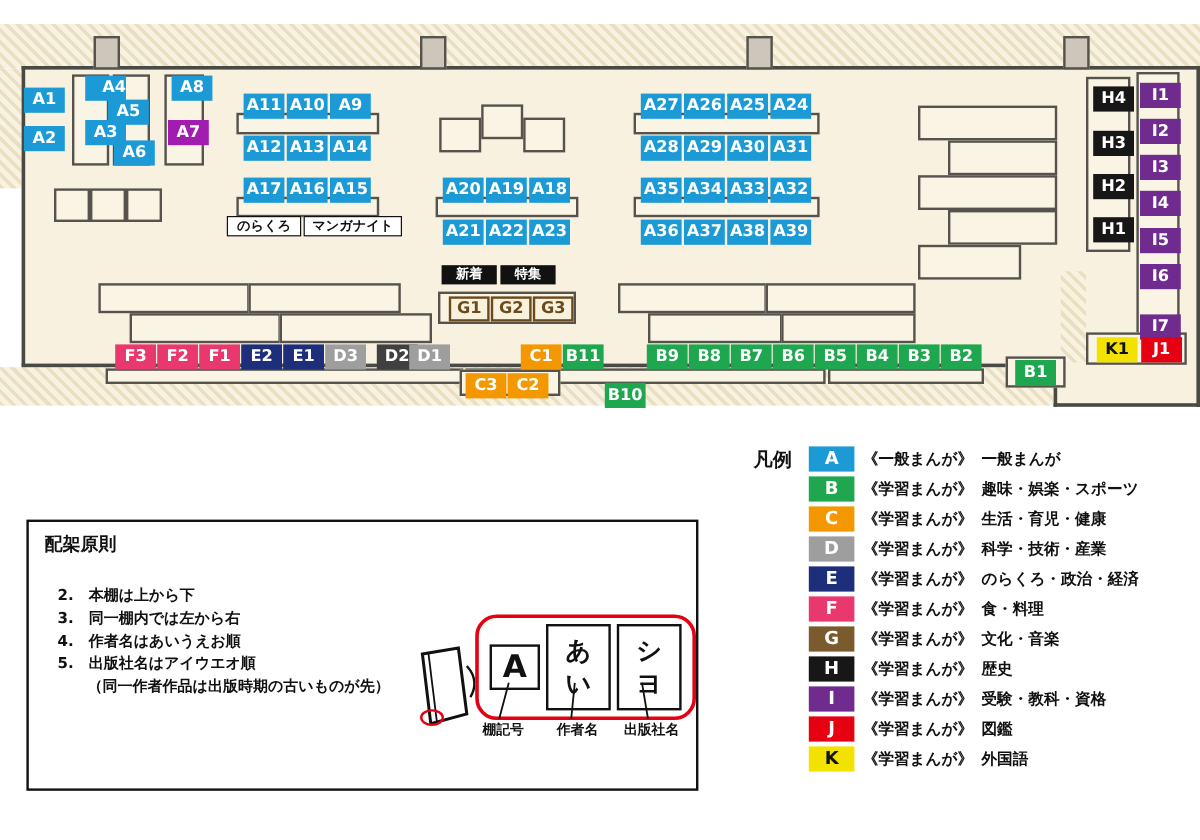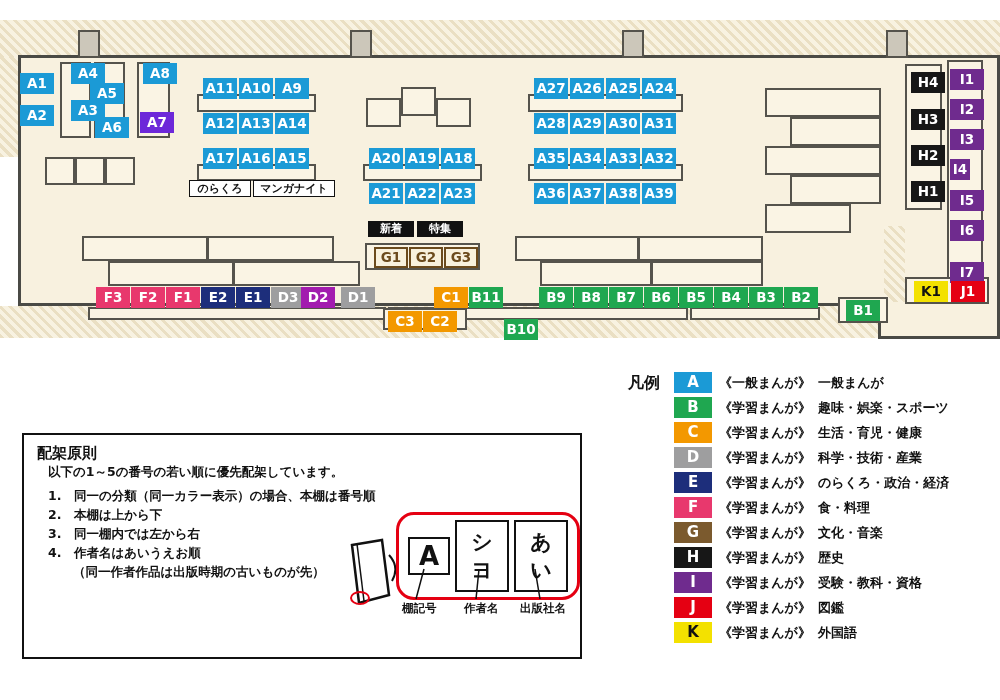--- a/index.html
+++ b/index.html
@@ -92,27 +92,27 @@
       <div class="shelf" style="left: 383px; top: 308px; width: 84px; height: 22px;"></div>
       <div class="shelf" style="left: 838px; top: 297px; width: 50px; height: 26px;"></div>
       <div class="shelf" style="left: 905px; top: 64px; width: 37px; height: 146px;"></div>
       <div class="shelf" style="left: 947px; top: 60px; width: 36px; height: 228px;"></div>
       <div class="shelf" style="left: 905px; top: 277px; width: 84px; height: 27px;"></div>
       <div class="maptext-plain" style="left: 189px; top: 180px; width: 62px;">のらくろ</div>
       <div class="maptext-plain" style="left: 253px; top: 180px; width: 82px; text-align: center;">マンガナイト</div>
       <div class="maptext-dark" style="left: 368px; top: 221px; width: 46px;">新着</div>
       <div class="maptext-dark" style="left: 417px; top: 221px; width: 46px;">特集</div>
       <div class="maplabel" style="left: 20px; top: 73px; width: 34px; height: 21px; background: rgb(27, 154, 214); color: rgb(255, 255, 255);">A1</div>
-      <div class="maplabel" style="left: 71px; top: 63px; width: 34px; height: 21px; background: rgb(27, 154, 214); color: rgb(255, 255, 255);">A4</div>
+      <div class="maplabel" style="left: 71px; top: 63px; width: 34px; height: 21px; background: rgb(27, 154, 214); color: rgb(255, 255, 255); text-align: right;">A4</div>
       <div class="maplabel" style="left: 90px; top: 83px; width: 34px; height: 21px; background: rgb(27, 154, 214); color: rgb(255, 255, 255);">A5</div>
       <div class="maplabel" style="left: 20px; top: 105px; width: 34px; height: 21px; background: rgb(27, 154, 214); color: rgb(255, 255, 255);">A2</div>
       <div class="maplabel" style="left: 71px; top: 100px; width: 34px; height: 21px; background: rgb(27, 154, 214); color: rgb(255, 255, 255);">A3</div>
       <div class="maplabel" style="left: 95px; top: 117px; width: 34px; height: 21px; background: rgb(27, 154, 214); color: rgb(255, 255, 255);">A6</div>
       <div class="maplabel" style="left: 143px; top: 63px; width: 34px; height: 21px; background: rgb(27, 154, 214); color: rgb(255, 255, 255);">A8</div>
-      <div class="maplabel" style="left: 140px; top: 100px; width: 34px; height: 21px; background: #6d28d9; color: rgb(255, 255, 255); margin-top: 12px;">A7</div>
+      <div class="maplabel" style="left: 140px; top: 100px; width: 34px; height: 21px; background: #a21caf; color: rgb(255, 255, 255);">A7</div>
       <div class="maplabel" style="left: 203px; top: 78px; width: 34px; height: 21px; background: rgb(27, 154, 214); color: rgb(255, 255, 255);">A11</div>
       <div class="maplabel" style="left: 239px; top: 78px; width: 34px; height: 21px; background: rgb(27, 154, 214); color: rgb(255, 255, 255);">A10</div>
       <div class="maplabel" style="left: 275px; top: 78px; width: 34px; height: 21px; background: rgb(27, 154, 214); color: rgb(255, 255, 255);">A9</div>
       <div class="maplabel" style="left: 203px; top: 113px; width: 34px; height: 21px; background: rgb(27, 154, 214); color: rgb(255, 255, 255);">A12</div>
       <div class="maplabel" style="left: 239px; top: 113px; width: 34px; height: 21px; background: rgb(27, 154, 214); color: rgb(255, 255, 255);">A13</div>
       <div class="maplabel" style="left: 275px; top: 113px; width: 34px; height: 21px; background: rgb(27, 154, 214); color: rgb(255, 255, 255);">A14</div>
       <div class="maplabel" style="left: 203px; top: 148px; width: 34px; height: 21px; background: rgb(27, 154, 214); color: rgb(255, 255, 255);">A17</div>
       <div class="maplabel" style="left: 239px; top: 148px; width: 34px; height: 21px; background: rgb(27, 154, 214); color: rgb(255, 255, 255);">A16</div>
       <div class="maplabel" style="left: 275px; top: 148px; width: 34px; height: 21px; background: rgb(27, 154, 214); color: rgb(255, 255, 255);">A15</div>
       <div class="maplabel" style="left: 369px; top: 148px; width: 34px; height: 21px; background: rgb(27, 154, 214); color: rgb(255, 255, 255);">A20</div>
@@ -139,21 +139,21 @@
       <div class="maplabel" style="left: 642px; top: 183px; width: 34px; height: 21px; background: rgb(27, 154, 214); color: rgb(255, 255, 255);">A39</div>
       <div class="maplabel" style="left: 374px; top: 247px; width: 34px; height: 21px; background: rgb(248, 241, 221); color: rgb(107, 74, 28); border: 2px solid rgb(107, 74, 28); line-height: 17px;">G1</div>
       <div class="maplabel" style="left: 409px; top: 247px; width: 34px; height: 21px; background: rgb(248, 241, 221); color: rgb(107, 74, 28); border: 2px solid rgb(107, 74, 28); line-height: 17px;">G2</div>
       <div class="maplabel" style="left: 444px; top: 247px; width: 34px; height: 21px; background: rgb(248, 241, 221); color: rgb(107, 74, 28); border: 2px solid rgb(107, 74, 28); line-height: 17px;">G3</div>
       <div class="maplabel" style="left: 96px; top: 287px; width: 34px; height: 21px; background: rgb(232, 56, 109); color: rgb(255, 255, 255);">F3</div>
       <div class="maplabel" style="left: 131px; top: 287px; width: 34px; height: 21px; background: rgb(232, 56, 109); color: rgb(255, 255, 255);">F2</div>
       <div class="maplabel" style="left: 166px; top: 287px; width: 34px; height: 21px; background: rgb(232, 56, 109); color: rgb(255, 255, 255);">F1</div>
       <div class="maplabel" style="left: 201px; top: 287px; width: 34px; height: 21px; background: rgb(29, 46, 123); color: rgb(255, 255, 255);">E2</div>
       <div class="maplabel" style="left: 236px; top: 287px; width: 34px; height: 21px; background: rgb(29, 46, 123); color: rgb(255, 255, 255);">E1</div>
       <div class="maplabel" style="left: 271px; top: 287px; width: 34px; height: 21px; background: rgb(158, 158, 159); color: rgb(255, 255, 255);">D3</div>
-      <div class="maplabel" style="left: 301px; top: 287px; width: 34px; height: 21px; background: #a21caf; color: rgb(255, 255, 255);">D2</div>
+      <div class="maplabel" style="left: 314px; top: 287px; width: 34px; height: 21px; background: #404040; color: rgb(255, 255, 255);">D2</div>
       <div class="maplabel" style="left: 341px; top: 287px; width: 34px; height: 21px; background: rgb(158, 158, 159); color: rgb(255, 255, 255);">D1</div>
       <div class="maplabel" style="left: 434px; top: 287px; width: 34px; height: 21px; background: rgb(243, 152, 0); color: rgb(255, 255, 255);">C1</div>
       <div class="maplabel" style="left: 469px; top: 287px; width: 34px; height: 21px; background: rgb(31, 167, 80); color: rgb(255, 255, 255);">B11</div>
       <div class="maplabel" style="left: 504px; top: 287px; width: 34px; height: 21px; background: rgb(31, 167, 80); color: rgb(255, 255, 255); margin-top: 32px;">B10</div>
       <div class="maplabel" style="left: 539px; top: 287px; width: 34px; height: 21px; background: rgb(31, 167, 80); color: rgb(255, 255, 255);">B9</div>
       <div class="maplabel" style="left: 574px; top: 287px; width: 34px; height: 21px; background: rgb(31, 167, 80); color: rgb(255, 255, 255);">B8</div>
       <div class="maplabel" style="left: 609px; top: 287px; width: 34px; height: 21px; background: rgb(31, 167, 80); color: rgb(255, 255, 255);">B7</div>
       <div class="maplabel" style="left: 644px; top: 287px; width: 34px; height: 21px; background: rgb(31, 167, 80); color: rgb(255, 255, 255);">B6</div>
       <div class="maplabel" style="left: 679px; top: 287px; width: 34px; height: 21px; background: rgb(31, 167, 80); color: rgb(255, 255, 255);">B5</div>
       <div class="maplabel" style="left: 714px; top: 287px; width: 34px; height: 21px; background: rgb(31, 167, 80); color: rgb(255, 255, 255);">B4</div>
@@ -162,44 +162,43 @@
       <div class="maplabel" style="left: 388px; top: 311px; width: 34px; height: 21px; background: rgb(243, 152, 0); color: rgb(255, 255, 255);">C3</div>
       <div class="maplabel" style="left: 423px; top: 311px; width: 34px; height: 21px; background: rgb(243, 152, 0); color: rgb(255, 255, 255);">C2</div>
       <div class="maplabel" style="left: 846px; top: 300px; width: 34px; height: 21px; background: rgb(31, 167, 80); color: rgb(255, 255, 255);">B1</div>
       <div class="maplabel" style="left: 911px; top: 72px; width: 34px; height: 21px; background: rgb(23, 23, 23); color: rgb(255, 255, 255);">H4</div>
       <div class="maplabel" style="left: 911px; top: 109px; width: 34px; height: 21px; background: rgb(23, 23, 23); color: rgb(255, 255, 255);">H3</div>
       <div class="maplabel" style="left: 911px; top: 145px; width: 34px; height: 21px; background: rgb(23, 23, 23); color: rgb(255, 255, 255);">H2</div>
       <div class="maplabel" style="left: 911px; top: 181px; width: 34px; height: 21px; background: rgb(23, 23, 23); color: rgb(255, 255, 255);">H1</div>
       <div class="maplabel" style="left: 950px; top: 69px; width: 34px; height: 21px; background: rgb(111, 43, 142); color: rgb(255, 255, 255);">I1</div>
       <div class="maplabel" style="left: 950px; top: 99px; width: 34px; height: 21px; background: rgb(111, 43, 142); color: rgb(255, 255, 255);">I2</div>
       <div class="maplabel" style="left: 950px; top: 129px; width: 34px; height: 21px; background: rgb(111, 43, 142); color: rgb(255, 255, 255);">I3</div>
-      <div class="maplabel" style="left: 950px; top: 159px; width: 20px; height: 21px; background: rgb(111, 43, 142); color: rgb(255, 255, 255);">I4</div>
+      <div class="maplabel" style="left: 950px; top: 159px; width: 34px; height: 21px; background: rgb(111, 43, 142); color: rgb(255, 255, 255);">I4</div>
       <div class="maplabel" style="left: 950px; top: 190px; width: 34px; height: 21px; background: rgb(111, 43, 142); color: rgb(255, 255, 255);">I5</div>
       <div class="maplabel" style="left: 950px; top: 220px; width: 34px; height: 21px; background: rgb(111, 43, 142); color: rgb(255, 255, 255);">I6</div>
       <div class="maplabel" style="left: 950px; top: 262px; width: 34px; height: 21px; background: rgb(111, 43, 142); color: rgb(255, 255, 255);">I7</div>
       <div class="maplabel" style="left: 914px; top: 281px; width: 34px; height: 21px; background: rgb(243, 225, 0); color: rgb(17, 17, 17);">K1</div>
       <div class="maplabel" style="left: 951px; top: 281px; width: 34px; height: 21px; background: rgb(229, 0, 18); color: rgb(255, 255, 255);">J1</div>
     </div>
 
   <div class="principles">
     <div class="p-title">配架原則</div>
-    <div class="p-intro">以下の1～5の番号の若い順に優先配架しています。</div>
-    <div class="p-list"><div>1.　同一の分類（同一カラー表示）の場合、本棚は番号順</div><div>2.　本棚は上から下</div><div>3.　同一棚内では左から右</div><div>4.　作者名はあいうえお順</div><div>　　（同一作者作品は出版時期の古いものが先）</div></div>
+    <div class="p-list"><div>2.　本棚は上から下</div><div>3.　同一棚内では左から右</div><div>4.　作者名はあいうえお順</div><div>5.　出版社名はアイウエオ順</div><div>　　（同一作者作品は出版時期の古いものが先）</div></div>
 
     <svg class="book-icon" width="54" height="72" viewBox="0 0 54 72">
       <path d="M10 8 L40 3 L47 58 L17 66 Z" fill="#ffffff" stroke="#111111" stroke-width="2.5"></path>
       <path d="M15 7 L22 64" stroke="#111111" stroke-width="1.5" fill="none"></path>
       <ellipse cx="18" cy="61" rx="9" ry="6" fill="none" stroke="#e50012" stroke-width="2"></ellipse>
       <path d="M47 18 Q58 30 50 44" stroke="#111111" stroke-width="2" fill="none"></path>
     </svg>
 
     <div class="label-example">
       <div class="ex-box ex-shelf">A</div>
+      <div class="ex-box ex-author">あい</div>
       <div class="ex-box ex-pub">シヨ</div>
-      <div class="ex-box ex-author">あい</div>
     </div>
 
     <svg class="leaders" width="190" height="34" viewBox="0 0 190 34">
       <line x1="30" y1="2" x2="22" y2="32" stroke="#111111" stroke-width="1.5"></line>
       <line x1="85" y1="2" x2="82" y2="32" stroke="#111111" stroke-width="1.5"></line>
       <line x1="141" y1="2" x2="146" y2="32" stroke="#111111" stroke-width="1.5"></line>
     </svg>
     <div class="caption" style="left:378px;top:166px">棚記号</div>
     <div class="caption" style="left:440px;top:166px">作者名</div>
     <div class="caption" style="left:496px;top:166px">出版社名</div>

